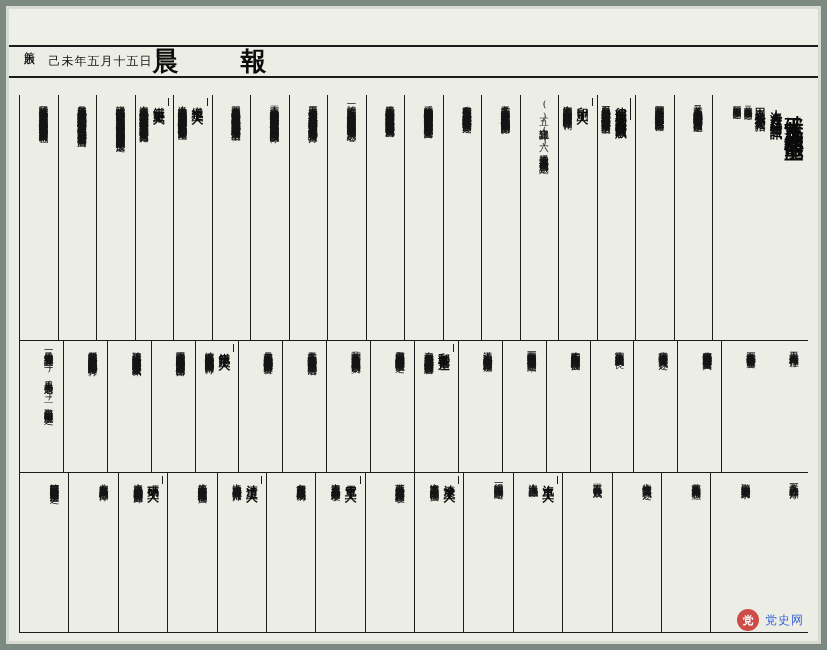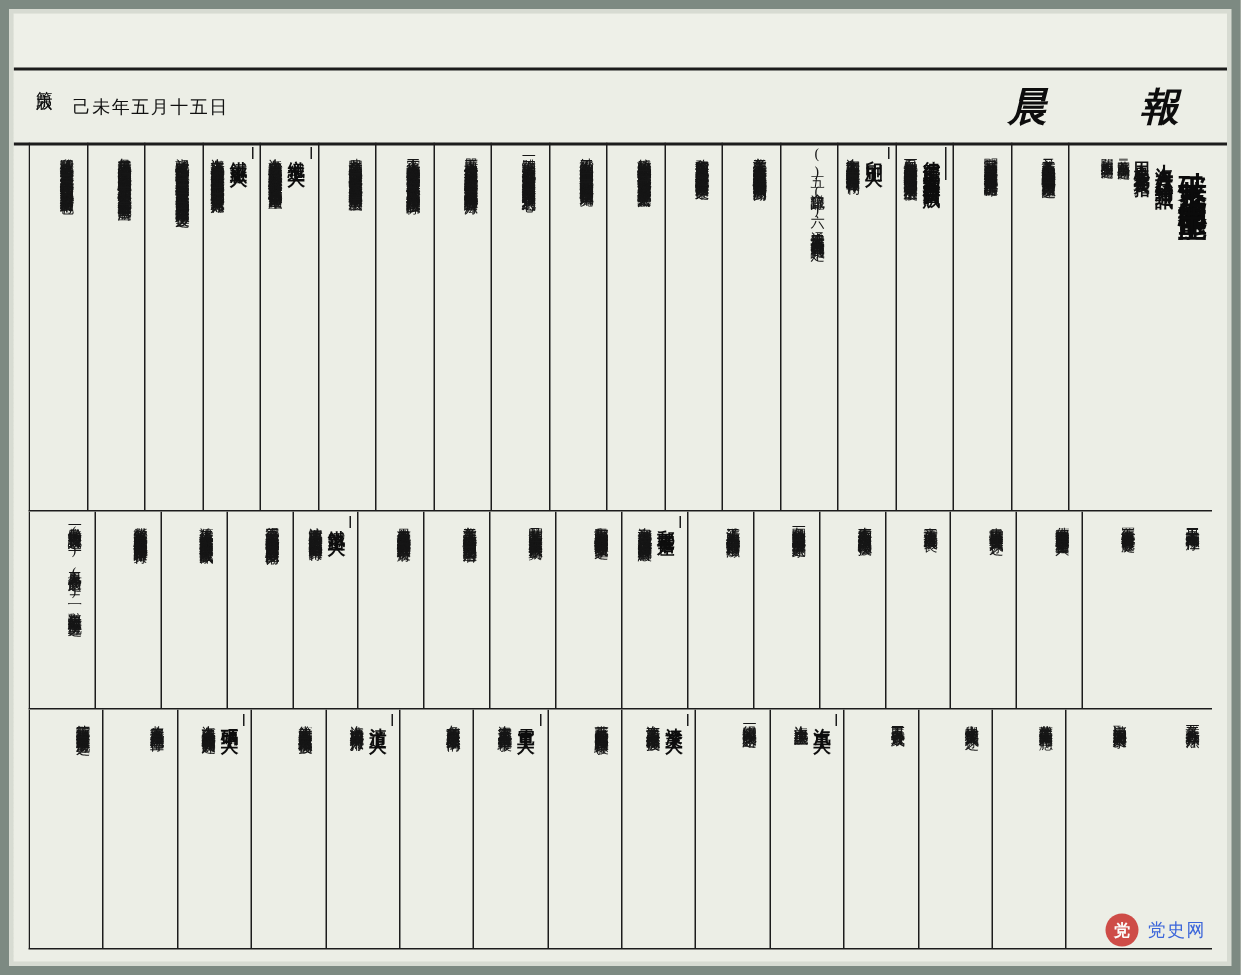--- a/index.html
+++ b/index.html
@@ -23,30 +23,30 @@
     pointer-events:none;
   }
   .paper{
     position:absolute;
     left:9px;top:9px;right:9px;bottom:9px;
     background:#eceee6;
     overflow:hidden;
   }
   
   .masthead{
-    position:absolute;left:0;right:0;top:36px;height:52px;
+    position:absolute;left:0;right:0;top:36px;height:33px;
     border-top:2px solid #1c1c1c;
     border-bottom:2px solid #1c1c1c;
     display:flex;align-items:center;
     padding:0 14px;
     box-sizing:border-box;
     background:#eceee6;
   }
   .mh-left{flex:0 0 auto;display:flex;align-items:center;gap:14px;}
-  .mh-center{flex:1 1 auto;text-align:right;font-style:italic;}
+  .mh-center{flex:1 1 auto;text-align:left;}
   .mh-right{flex:0 0 auto;}
   .edition{
     writing-mode:vertical-rl;
     font-family:"DejaVu Serif",serif;
     font-size:11px;line-height:1.05;
     letter-spacing:1px;
     color:#101010;
     height:38px;
   }
   .date{

